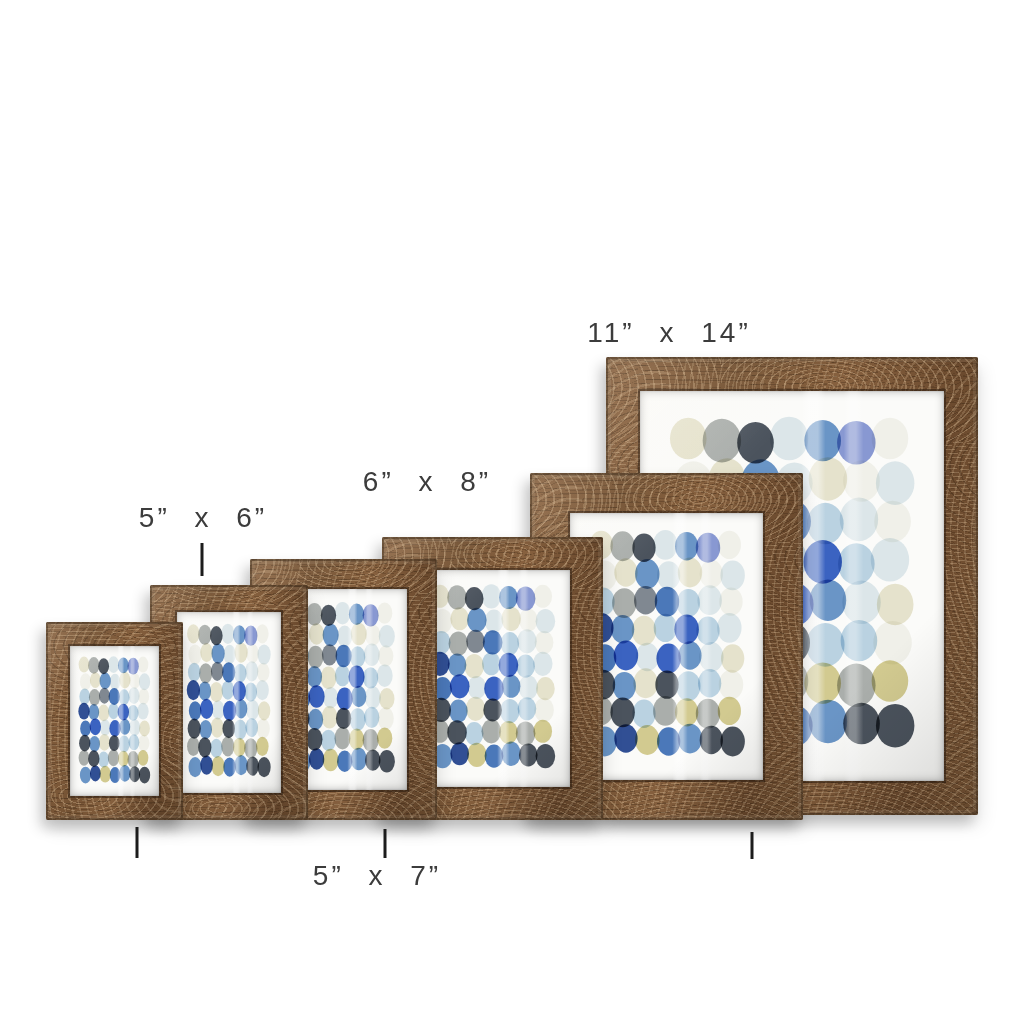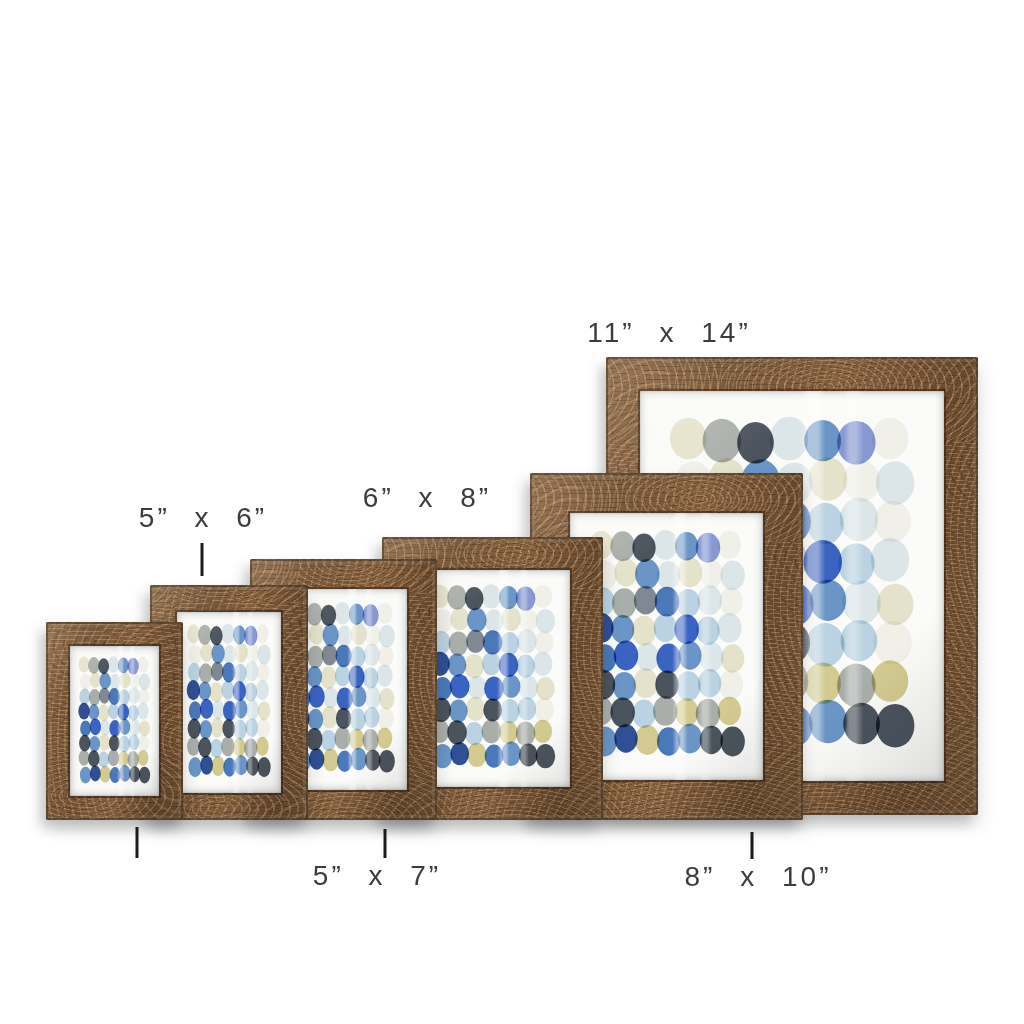--- a/index.html
+++ b/index.html
@@ -450,21 +450,20 @@
           <circle cx="35.70" cy="74.35" r="4.90" fill="#3d6fb9" fill-opacity="0.92" style="mix-blend-mode:multiply"></circle>
           <circle cx="44.70" cy="73.35" r="5.15" fill="#5f8ec7" fill-opacity="0.92" style="mix-blend-mode:multiply"></circle>
           <circle cx="53.70" cy="73.85" r="4.90" fill="#3d4551" fill-opacity="0.92" style="mix-blend-mode:multiply"></circle>
           <circle cx="62.70" cy="74.35" r="5.15" fill="#3d4551" fill-opacity="0.92" style="mix-blend-mode:multiply"></circle>
         </svg>
         <div class="glass"></div>
       </div>
       <div class="bevel"></div>
     </div>
     <div class="size-label" style="left: 377px; top: 860px; z-index: 100;">5” x 7”</div>
-    <div class="size-label" style="left: 758px; top: 861px; z-index: 100;">8” x 10”</div>
     <div class="size-label" style="left: 203px; top: 502px; z-index: 100;">5” x 6”</div>
-    <div class="size-label" style="left: 427px; top: 482px; z-index: 100;">6” x 8”</div>
+    <div class="size-label" style="left: 427px; top: 466px; z-index: 100;">6” x 8”</div>
     <div class="size-label" style="left: 669px; top: 304px; z-index: 100; margin-top: 13px;">11” x 14”</div>
     <div class="tick" style="left: 202px; top: 543px; height: 33px; z-index: 100;"></div>
     <div class="tick" style="left: 137px; top: 827px; height: 31px; z-index: 100;"></div>
     <div class="tick" style="left: 385px; top: 829px; height: 29px; z-index: 100;"></div>
     <div class="tick" style="left: 752px; top: 832px; height: 27px; z-index: 100;"></div>
   </div>
 
 </body></html>

